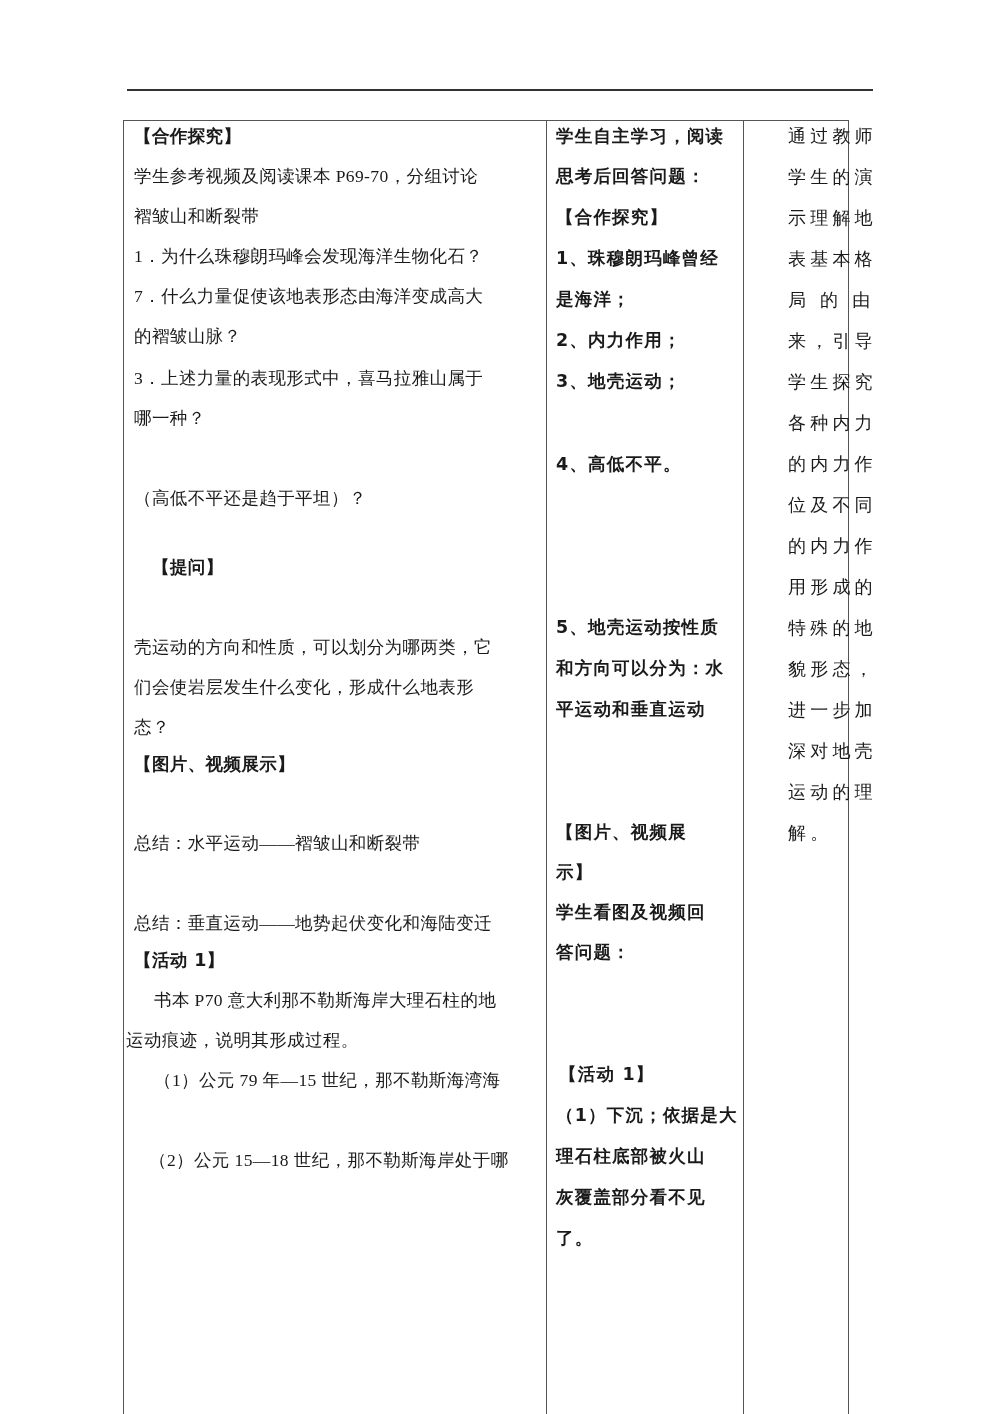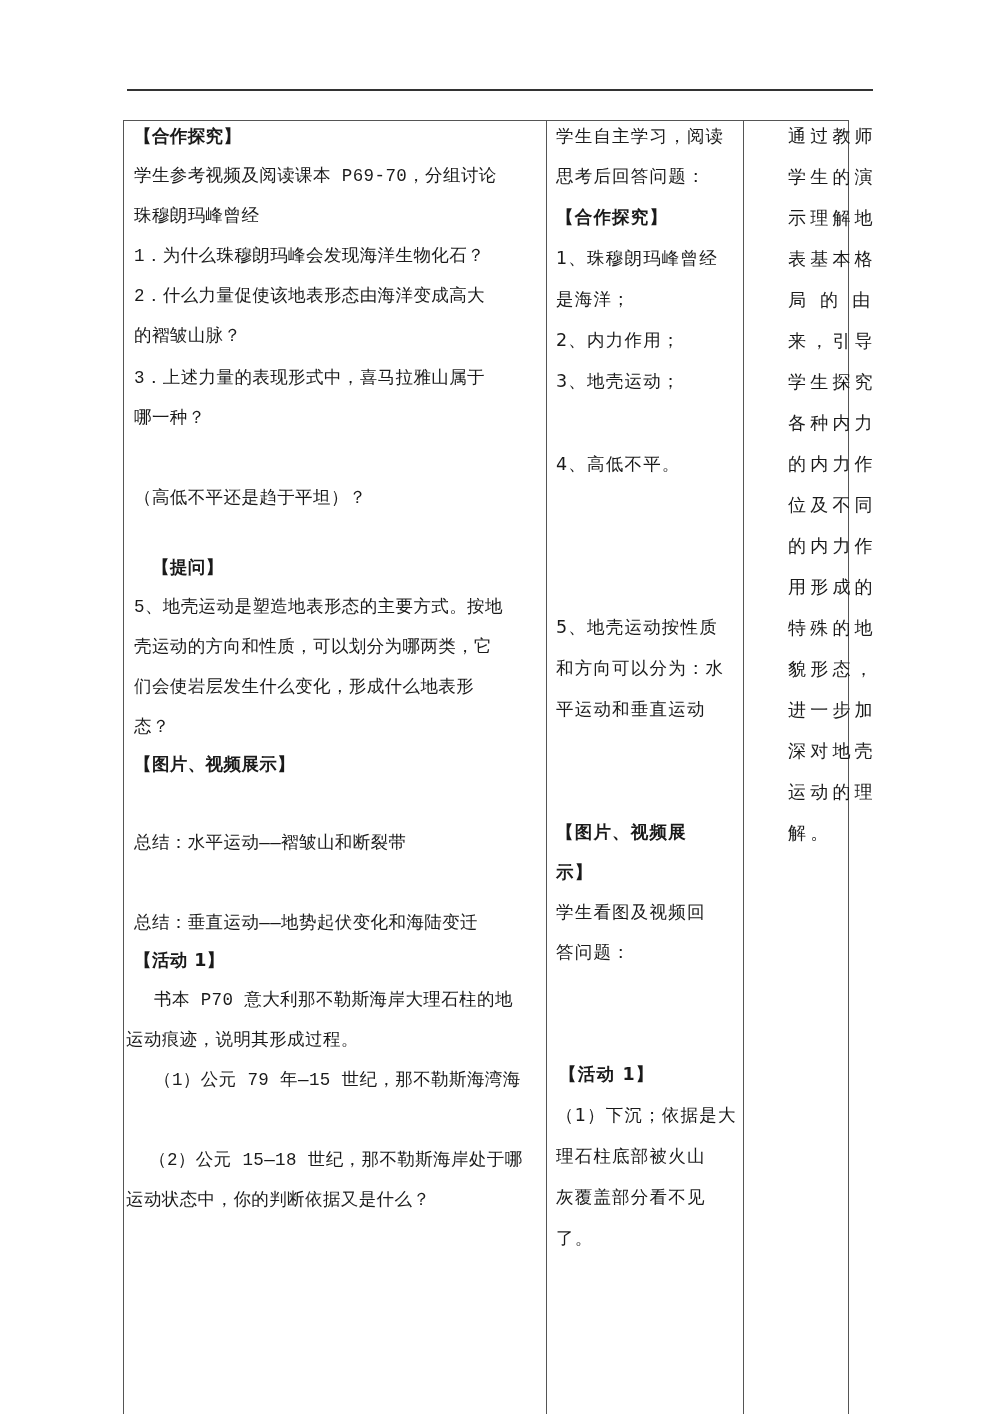--- a/index.html
+++ b/index.html
@@ -7,55 +7,53 @@
          font-family: "DejaVu Sans", sans-serif; color: #1a1a1a; }
   .header-rule { position: absolute; left: 127px; top: 89px; width: 746px; height: 0;
                  border-top: 2px solid #333; }
   .table { position: absolute; left: 123px; top: 120px; width: 726px; height: 1368px;
            border: 1.5px solid #555; box-sizing: border-box; text-align: right; }
   .col { position: absolute; top: 0; bottom: 0; box-sizing: border-box; }
   .col1 { left: 0; width: 423px; border-right: 1.5px solid #555; }
   .col2 { left: 423px; width: 197px; border-right: 1.5px solid #555; }
   .col3 { left: 620px; width: 104px; }
   .line { position: absolute; white-space: nowrap; font-size: 17.5px; line-height: 24px; }
-  .col1 .line { font-family: Liberation Mono, monospace; font-size: 17.5px; letter-spacing: 0.4px; }
-  .col2 .line { font-size: 17.5px; letter-spacing: 1.2px; }
+  .col1 .line { font-family: Liberation Serif, serif; font-size: 17.5px; letter-spacing: 0.4px; }
+  .col2 .line { font-size: 17.5px; letter-spacing: 1.2px; font-weight: bold; }
   .col3 .line { font-size: 18px; letter-spacing: 4.2px; margin-left: 36px; }
   .bold { font-weight: bold; font-family: "DejaVu Sans", sans-serif !important; }
 </style>
 </head>
 <body>
 
 <div class="header-rule"></div>
 
 <div class="table">
   <div class="col col1">
     <div class="line bold" style="left:10px;top:3px">【合作探究】</div>
     <div class="line" style="left:10px;top:43px">学生参考视频及阅读课本 P69-70，分组讨论</div>
-    <div class="line" style="left:10px;top:83px">珠穆朗玛峰曾经</div>
+    <div class="line" style="left:10px;top:83px">褶皱山和断裂带</div>
     <div class="line" style="left:10px;top:123px">1．为什么珠穆朗玛峰会发现海洋生物化石？</div>
-    <div class="line" style="left:10px;top:163px">2．什么力量促使该地表形态由海洋变成高大</div>
+    <div class="line" style="left:10px;top:163px">7．什么力量促使该地表形态由海洋变成高大</div>
     <div class="line" style="left:10px;top:203px">的褶皱山脉？</div>
     <div class="line" style="left:10px;top:245px">3．上述力量的表现形式中，喜马拉雅山属于</div>
     <div class="line" style="left:10px;top:285px">哪一种？</div>
     <div class="line" style="left:10px;top:365px">（高低不平还是趋于平坦）？</div>
     <div class="line bold" style="left:28px;top:434px">【提问】</div>
-    <div class="line" style="left:10px;top:474px">5、地壳运动是塑造地表形态的主要方式。按地</div>
     <div class="line" style="left:10px;top:514px">壳运动的方向和性质，可以划分为哪两类，它</div>
     <div class="line" style="left:10px;top:554px">们会使岩层发生什么变化，形成什么地表形</div>
     <div class="line" style="left:10px;top:594px">态？</div>
     <div class="line bold" style="left:10px;top:631px">【图片、视频展示】</div>
     <div class="line" style="left:10px;top:710px">总结：水平运动——褶皱山和断裂带</div>
     <div class="line" style="left:10px;top:790px">总结：垂直运动——地势起伏变化和海陆变迁</div>
     <div class="line bold" style="left:10px;top:827px">【活动 1】</div>
     <div class="line" style="left:30px;top:867px">书本 P70 意大利那不勒斯海岸大理石柱的地</div>
     <div class="line" style="left:2px;top:907px">运动痕迹，说明其形成过程。</div>
     <div class="line" style="left:30px;top:947px">（1）公元 79 年—15 世纪，那不勒斯海湾海</div>
     <div class="line" style="left:25px;top:1027px">（2）公元 15—18 世纪，那不勒斯海岸处于哪</div>
-    <div class="line" style="left:2px;top:1067px">运动状态中，你的判断依据又是什么？</div>
   </div>
 
   <div class="col col2">
     <div class="line" style="left:9px;top:3px">学生自主学习，阅读</div>
     <div class="line" style="left:9px;top:43px">思考后回答问题：</div>
     <div class="line bold" style="left:9px;top:84px">【合作探究】</div>
     <div class="line" style="left:9px;top:125px">1、珠穆朗玛峰曾经</div>
     <div class="line" style="left:9px;top:166px">是海洋；</div>
     <div class="line" style="left:9px;top:207px">2、内力作用；</div>
     <div class="line" style="left:9px;top:248px">3、地壳运动；</div>

